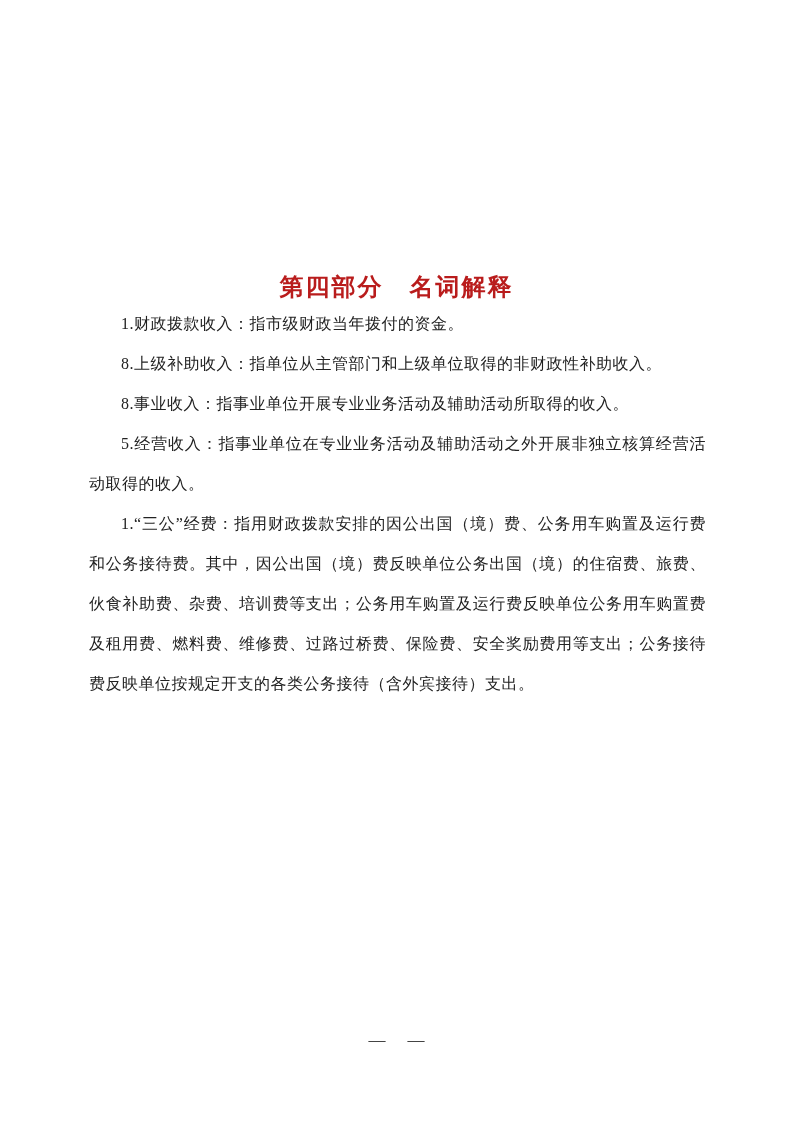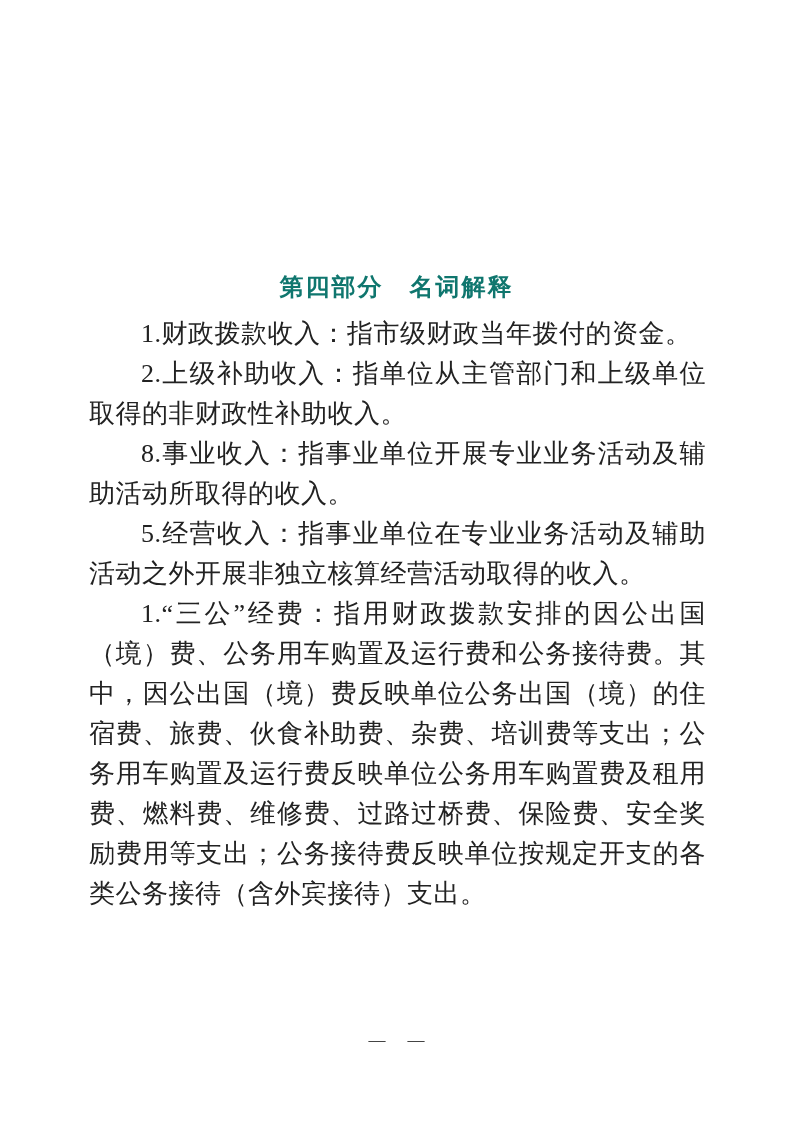--- a/index.html
+++ b/index.html
@@ -19,31 +19,31 @@
   .doc-title {
     position: absolute;
     top: 237px;
     left: 0;
     width: 100%;
     text-align: center;
     font-family: "Liberation Sans", "DejaVu Sans", sans-serif;
     font-size: 24px;
     font-weight: bold;
     letter-spacing: 2px;
-    color: #0f766e;
+    color: #b91c1c;
     white-space: pre;
     margin-top: 34px;
   }
   .doc-body {
     position: absolute;
-    top: 314px;
+    top: 304px;
     left: 89px;
     width: 617px;
     font-family: "Liberation Serif", "DejaVu Serif", serif;
-    font-size: 26px;
+    font-size: 16px;
     line-height: 40px;
     color: #222222;
   }
   .doc-body p {
     margin: 0;
     padding: 0;
     text-indent: 2em;
     text-align: justify;
     text-justify: inter-character;
     letter-spacing: 0.5px;
@@ -65,21 +65,21 @@
 </style>
 </head>
 <body>
 
 <div class="page">
 
   <h1 class="doc-title">第四部分　名词解释</h1>
 
   <div class="doc-body">
     <p>1.财政拨款收入：指市级财政当年拨付的资金。</p>
-    <p>2.上级补助收入：指单位从主管部门和上级单位取得的非财政性补助收入。</p>
+    <p>8.上级补助收入：指单位从主管部门和上级单位取得的非财政性补助收入。</p>
     <p>8.事业收入：指事业单位开展专业业务活动及辅助活动所取得的收入。</p>
     <p>5.经营收入：指事业单位在专业业务活动及辅助活动之外开展非独立核算经营活动取得的收入。</p>
     <p>1.“三公”经费：指用财政拨款安排的因公出国（境）费、公务用车购置及运行费和公务接待费。其中，因公出国（境）费反映单位公务出国（境）的住宿费、旅费、伙食补助费、杂费、培训费等支出；公务用车购置及运行费反映单位公务用车购置费及租用费、燃料费、维修费、过路过桥费、保险费、安全奖励费用等支出；公务接待费反映单位按规定开支的各类公务接待（含外宾接待）支出。</p>
   </div>
 
   <div class="page-footer">
     <span class="dash">—</span><span class="dash">—</span>
   </div>
 
 </div>

